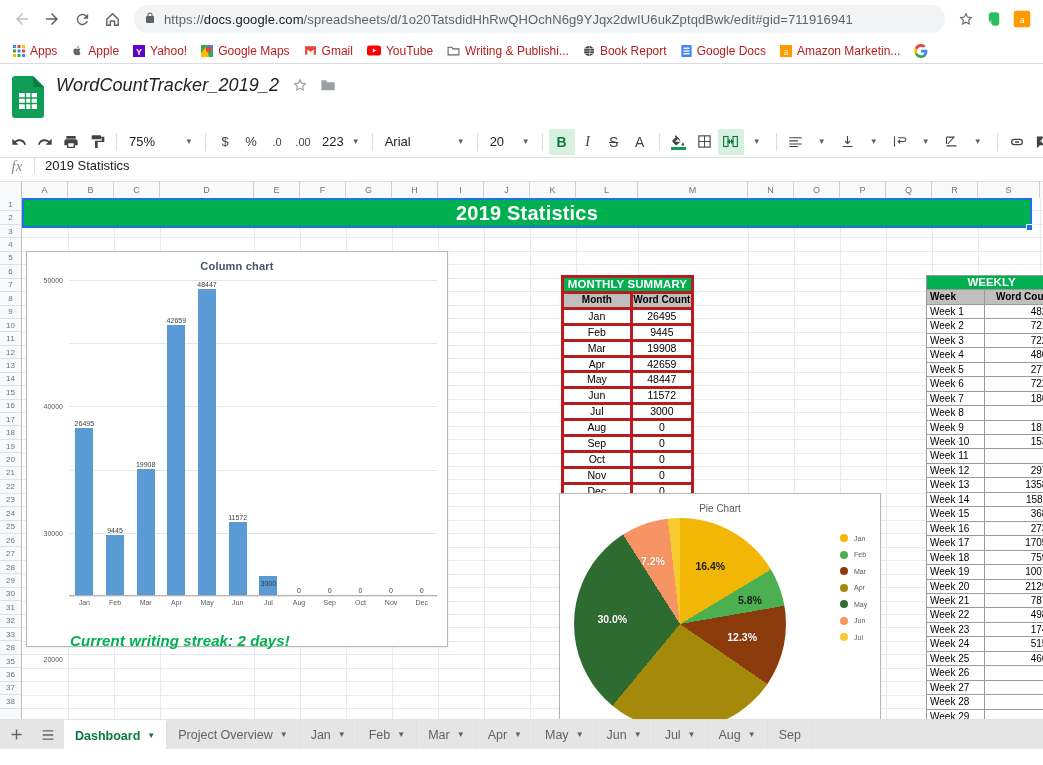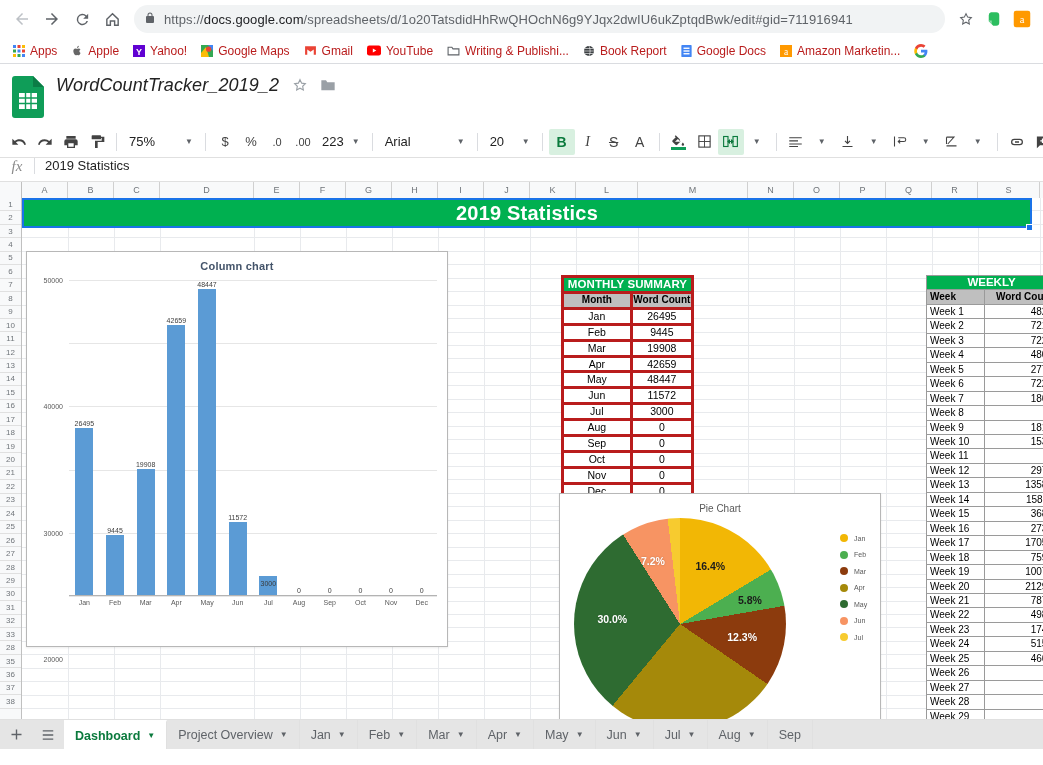--- a/index.html
+++ b/index.html
@@ -1165,20 +1165,21 @@
                 <span>Jun</span>
               </div>
               <div class="pc-li">
                 <span class="pc-dot" style="background: rgb(247, 203, 47);"></span>
                 <span>Jul</span>
               </div>
             </div>
         </div>
       </div>
 
+      <div class="streak">Current writing streak: 2 days!</div>
     </div>
   </div>
 </div>
 
 <div class="tab-bar">
   <div class="tb-ico-btn">
     <svg width="15" height="15" viewBox="0 0 24 24">
         <path stroke="currentColor" stroke-width="2.2" d="M12 4v16M4 12h16"></path>
       </svg>
   </div>

